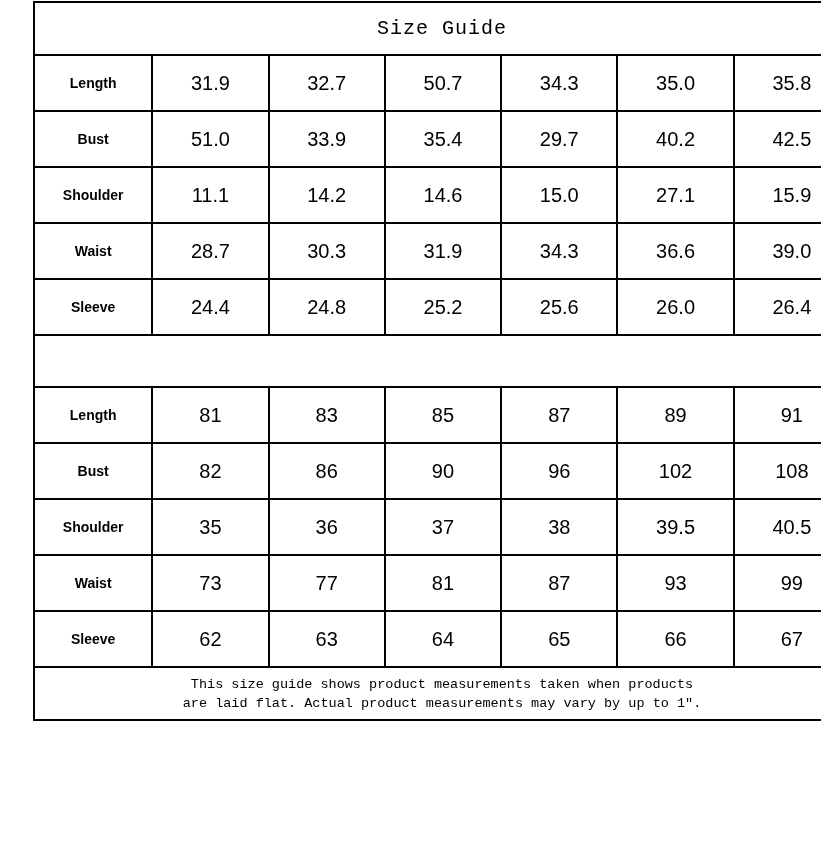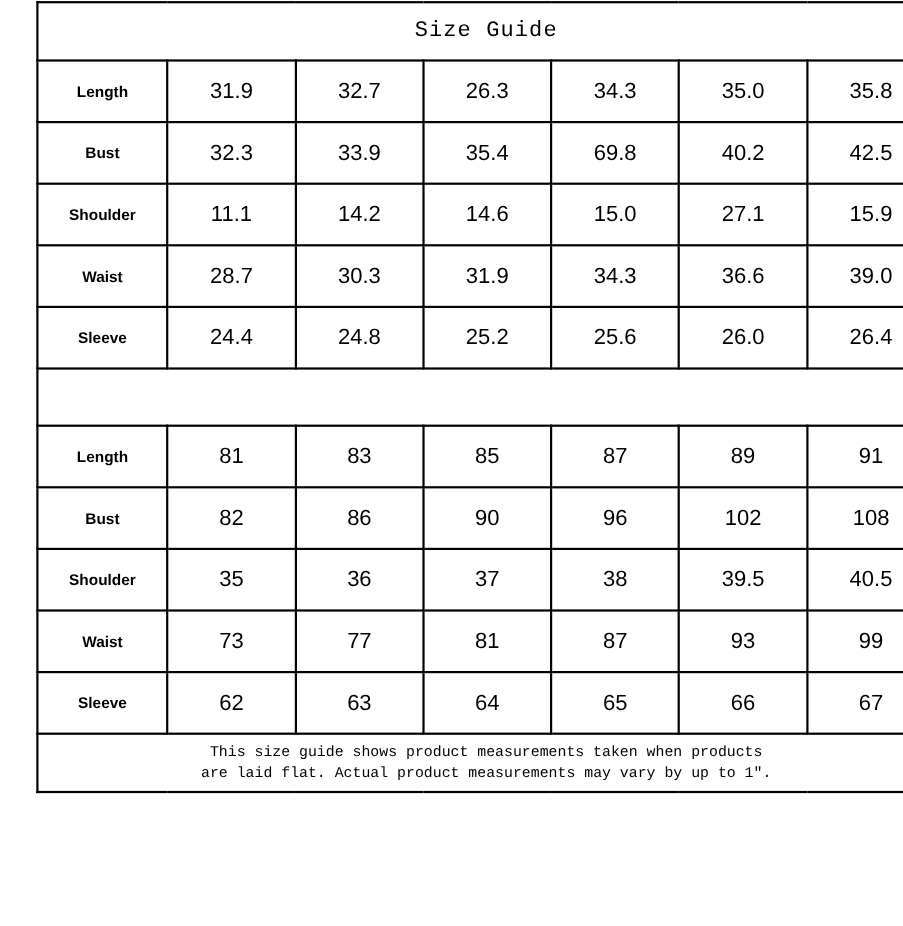--- a/index.html
+++ b/index.html
@@ -76,32 +76,32 @@
     <tbody>
       <tr>
         <td colspan="7" class="title-cell">Size Guide</td>
       </tr>
 
 
       <tr>
         <th class="hdr">Length</th>
         <td class="val">31.9</td>
         <td class="val">32.7</td>
-        <td class="val">26.3</td>
+        <td class="val">50.7</td>
         <td class="val">34.3</td>
         <td class="val">35.0</td>
         <td class="val">35.8</td>
       </tr>
 
       <tr>
         <th class="hdr">Bust</th>
-        <td class="val">32.3</td>
+        <td class="val">51.0</td>
         <td class="val">33.9</td>
         <td class="val">35.4</td>
-        <td class="val">69.8</td>
+        <td class="val">29.7</td>
         <td class="val">40.2</td>
         <td class="val">42.5</td>
       </tr>
 
       <tr>
         <th class="hdr">Shoulder</th>
         <td class="val">11.1</td>
         <td class="val">14.2</td>
         <td class="val">14.6</td>
         <td class="val">15.0</td>

